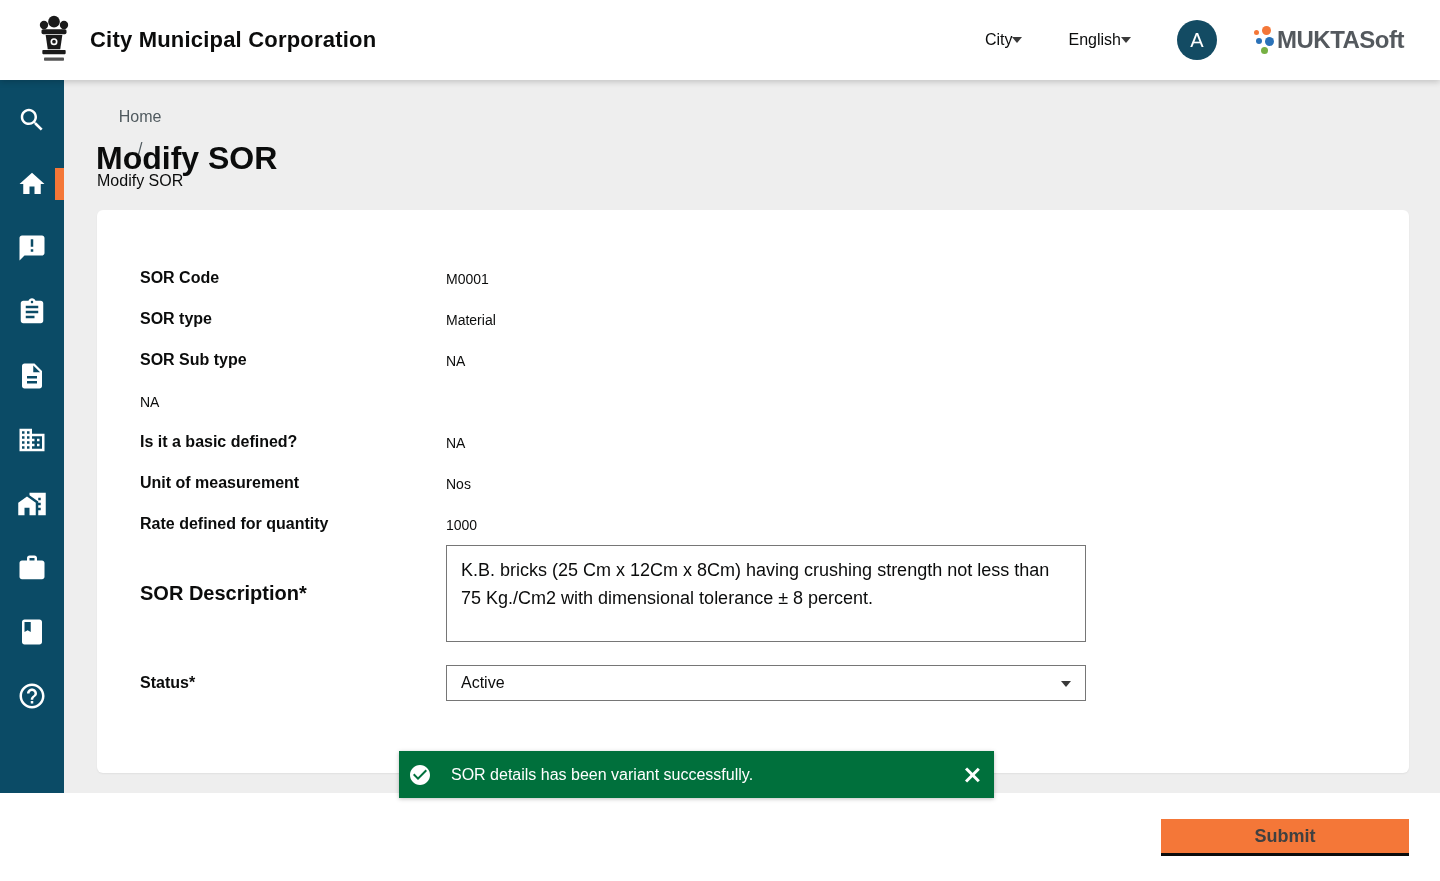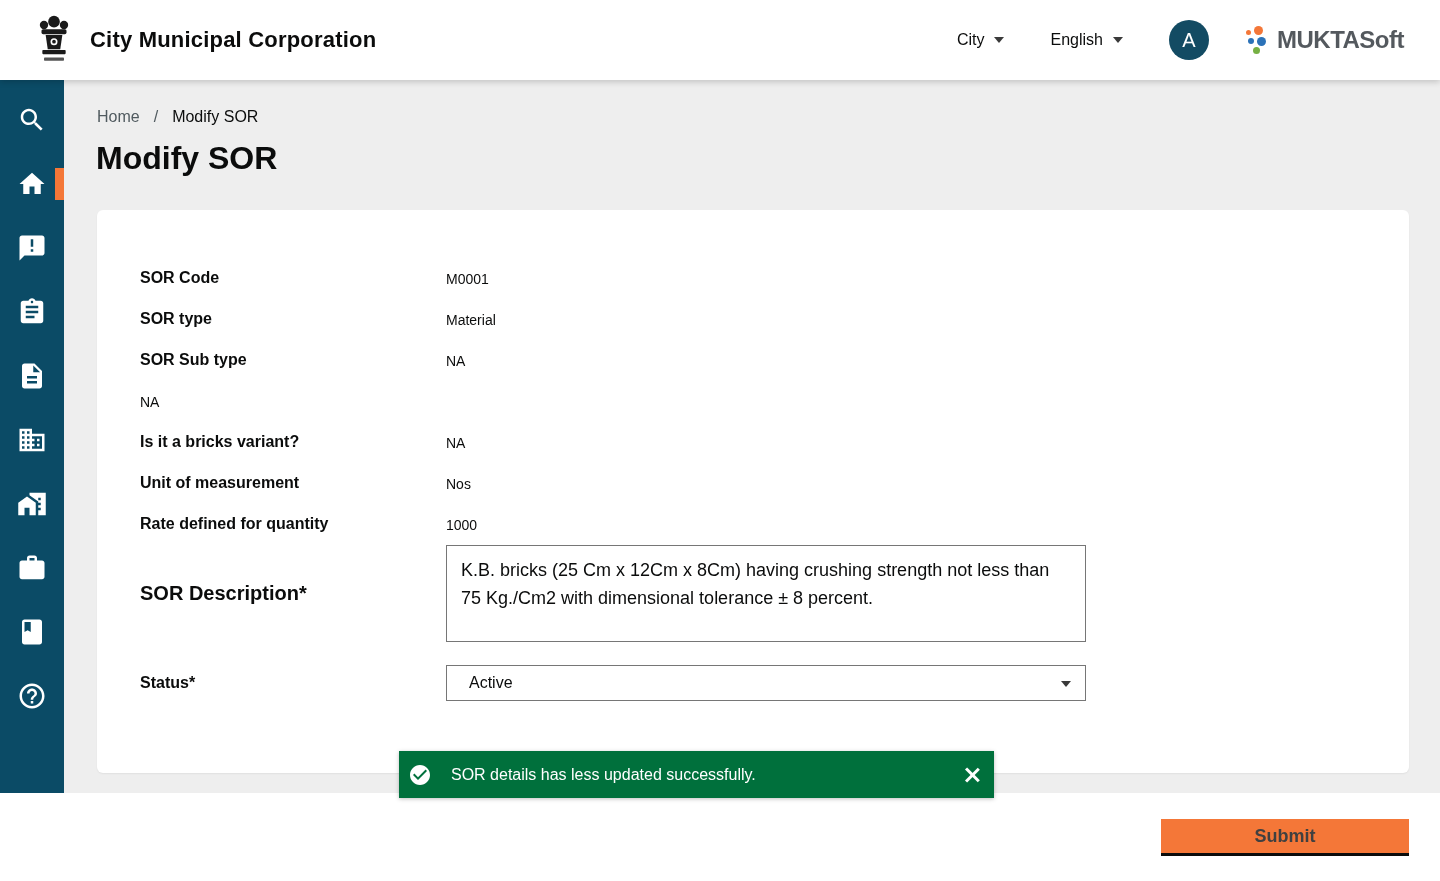--- a/index.html
+++ b/index.html
@@ -5,56 +5,56 @@
   * { margin:0; padding:0; box-sizing:border-box; }
   html,body { width:1440px; height:881px; background:#ffffff; overflow:hidden;
     font-family:"Liberation Sans", sans-serif; color:#0B0C0C; }
 
   
   .header { position:absolute; top:0; left:0; width:1440px; height:80px; background:#fff;
     box-shadow:0 2px 6px rgba(0,0,0,.18); z-index:30; display:flex; align-items:center; }
   .logo-wrap { margin-left:32px; width:44px; height:54px; display:flex; align-items:center; justify-content:center; }
   .app-title { margin-left:14px; font-size:22px; font-weight:bold; letter-spacing:.2px; }
   .header-right { margin-left:auto; display:flex; align-items:center; margin-right:36px; }
-  .hdr-select { display:flex; align-items:center; gap:10px; font-size:16px; cursor:pointer; margin-right:46px; }
+  .hdr-select { display:flex; align-items:center; font-size:16px; cursor:pointer; margin-right:46px; }
   .caret { width:0; height:0; border-left:5px solid transparent; border-right:5px solid transparent; border-top:6px solid #3a3a3a; }
   .avatar { width:40px; height:40px; border-radius:50%; background:#134B63; color:#fff; font-size:20px;
     display:flex; align-items:center; justify-content:center; margin-right:36px; cursor:pointer; }
-  .brand { display:flex; align-items:flex-start; gap:8px; }
+  .brand { display:flex; align-items:flex-start; }
   .brand-dots { position:relative; width:24px; height:28px; }
   .brand-dots i { position:absolute; border-radius:50%; display:block; }
   .brand-text { font-size:24px; font-weight:bold; color:#54595E; letter-spacing:-0.5px; }
 
   
   .sidebar { position:absolute; left:0; top:80px; width:64px; height:713px; background:#0B4B66; z-index:20; padding-top:8px; }
   .side-item { position:relative; width:64px; height:64px; display:flex; align-items:center; justify-content:center; cursor:pointer; }
   .side-item svg { width:30px; height:30px; fill:#fff; }
   .side-item .active-bar { position:absolute; right:0; top:16px; width:9px; height:32px; background:#F47738; }
 
   
   .main { position:absolute; left:64px; top:80px; width:1376px; height:713px; background:#EEEEEE; z-index:10; }
-  .breadcrumb { position:absolute; left:33px; top:28px; font-size:16px; display:flex; gap:14px; align-items:center; }
+  .breadcrumb { position:absolute; left:33px; top:28px; font-size:16px; display:flex; gap:14px; align-items:center;flex-direction:column; }
   .breadcrumb .bc-home { color:#505A5F; cursor:pointer; }
   .breadcrumb .bc-sep { color:#505A5F; }
   .breadcrumb .bc-current { color:#0B0C0C; }
   .page-title { position:absolute; left:32px; top:60px; font-size:32px; font-weight:bold; }
 
   .card { position:absolute; left:33px; top:130px; width:1312px; height:563px; background:#fff;
     border-radius:6px; box-shadow:0 1px 2px rgba(0,0,0,.06); padding:36px 0 0 43px; }
   .form-row { display:flex; align-items:flex-end; height:41px; }
   .form-row .f-label { width:306px; font-size:16px; font-weight:bold; }
   .form-row .f-value { font-size:14px; }
   .desc-row { display:flex; margin-top:12px; }
   .desc-row .f-label { width:306px; font-size:20px; font-weight:bold; align-self:center; }
   .desc-box { width:640px; height:97px; border:1px solid #767676; background:#fff; resize:none;
     font-family:"Liberation Sans", sans-serif; font-size:18px; color:#0B0C0C; padding:10px 14px; line-height:28px; outline:none; }
   .status-row { display:flex; align-items:center; margin-top:23px; }
   .status-row .f-label { width:306px; font-size:16px; font-weight:bold; }
   .select-box { position:relative; width:640px; height:36px; border:1px solid #767676; background:#fff;
-    display:flex; align-items:center; padding-left:22px; font-size:16px; cursor:pointer; }
+    display:flex; align-items:center; padding-left:14px; font-size:16px; cursor:pointer; }
   .select-box .caret { position:absolute; right:14px; top:15px; }
 
   
   .toast { position:absolute; left:399px; top:751px; width:595px; height:47px; background:#00703C; z-index:40;
     display:flex; align-items:center; color:#fff; box-shadow:0 1px 4px rgba(0,0,0,.25); }
   .toast svg.check { width:24px; height:24px; fill:#fff; margin-left:9px; }
   .toast .toast-msg { font-size:16px; margin-left:19px; }
   .toast .toast-close { margin-left:auto; margin-right:12px; width:20px; height:20px; cursor:pointer; position:relative; }
   .toast .toast-close:before, .toast .toast-close:after { content:""; position:absolute; left:9px; top:1px;
     width:2.5px; height:18px; background:#fff; }
@@ -184,21 +184,21 @@
       <span class="f-value">Material</span>
     </div>
     <div class="form-row">
       <span class="f-label">SOR Sub type</span>
       <span class="f-value">NA</span>
     </div>
     <div class="form-row">
       <span class="f-value">NA</span>
     </div>
     <div class="form-row">
-      <span class="f-label">Is it a bricks variant?</span>
+      <span class="f-label">Is it a basic defined?</span>
       <span class="f-value">NA</span>
     </div>
     <div class="form-row">
       <span class="f-label">Unit of measurement</span>
       <span class="f-value">Nos</span>
     </div>
     <div class="form-row">
       <span class="f-label">Rate defined for quantity</span>
       <span class="f-value">1000</span>
     </div>
@@ -215,19 +215,19 @@
         <span class="caret"></span>
       </div>
     </div>
   </div>
 </div>
 
 <div class="toast">
   <svg class="check" viewBox="0 0 24 24">
     <path d="M12 2C6.48 2 2 6.48 2 12s4.48 10 10 10 10-4.48 10-10S17.52 2 12 2zm-2 15l-5-5 1.41-1.41L10 14.17l7.59-7.59L19 8l-9 9z"></path>
   </svg>
-  <span class="toast-msg">SOR details has less updated successfully.</span>
+  <span class="toast-msg">SOR details has been variant successfully.</span>
   <span class="toast-close"></span>
 </div>
 
 <div class="footer">
   <button class="submit-btn">Submit</button>
 </div>
 
 </body></html>

